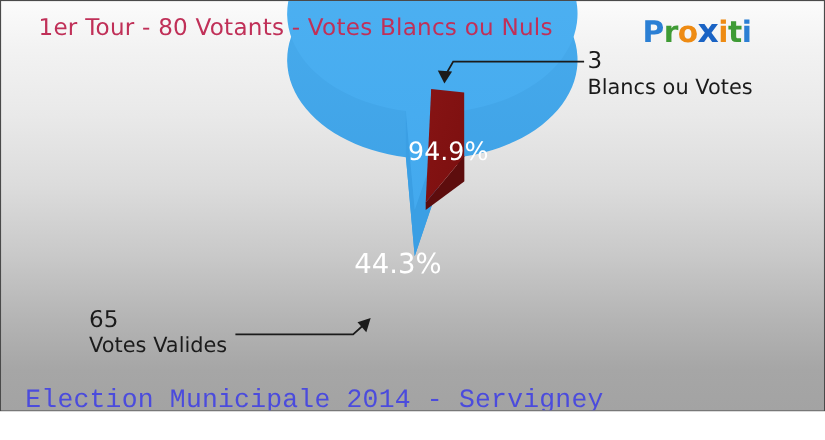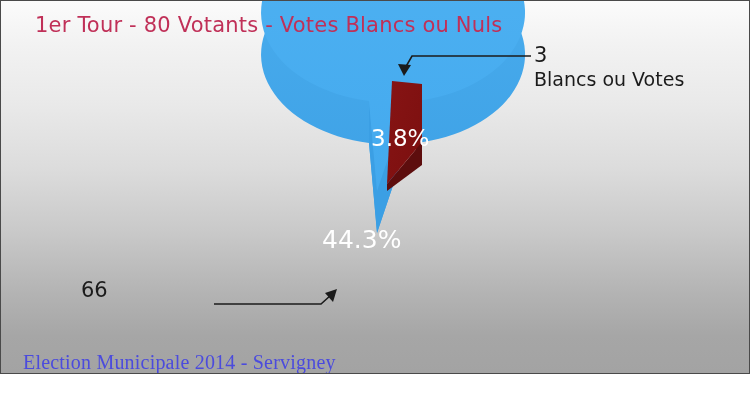--- a/index.html
+++ b/index.html
@@ -40,22 +40,22 @@
     font-size: 21px;
     font-weight: 400;
     color: #c03058;
     letter-spacing: 0.2px;
     white-space: nowrap;
   }
   .footer-text {
     position: absolute;
     left: 22px;
     top: 350px;
-    font-family: Liberation Serif, serif;
-    font-size: 20px;
+    font-family: Liberation Mono, monospace;
+    font-size: 24px;
     font-weight: 400;
     color: #4b4bdd;
     letter-spacing: 0.2px;
     white-space: nowrap;
   }
   .logo {
     position: absolute;
     left: 583px;
     top: 10px;
     font-family: "DejaVu Sans", sans-serif;
@@ -148,29 +148,33 @@
     </g>
 
     <g>
       <path d="M 213 303 L 320 303 L 330 294" stroke="#1b1b1b" stroke-width="1.6" fill="none"></path>
       <path d="M 336 288 L 332 301 L 324 292 Z" fill="#1b1b1b"></path>
     </g>
   </svg>
 
   <div class="title-text">1er Tour - 80 Votants - Votes Blancs ou Nuls</div>
 
+  <div class="logo">
+    <span style="color:#2b7fd4">P</span><span style="color:#3f9b35">r</span><span style="color:#ee8b13">o</span><span style="color:#1a63c4;font-size:30px;font-weight:700">x</span><span style="color:#ee8b13">i</span><span style="color:#3f9b35">t</span><span style="color:#2b7fd4">i</span>
+  </div>
 
   <div class="callout" id="callout-blancs">
     <span class="cnum">3</span>
     <span class="clabel">Blancs ou Votes</span>
   </div>
 
   <div class="callout" id="callout-valides">
-    <span class="cnum">66</span>
+    <span class="cnum">65</span>
+    <span class="clabel">Votes Valides</span>
   </div>
 
-  <div class="pct-label" id="pct-blancs">3.8%</div>
+  <div class="pct-label" id="pct-blancs">94.9%</div>
 
   <div class="pct-label" id="pct-valides">44.3%</div>
 
   <div class="footer-text">Election Municipale 2014 - Servigney</div>
 
 </div>
 
 </body></html>

